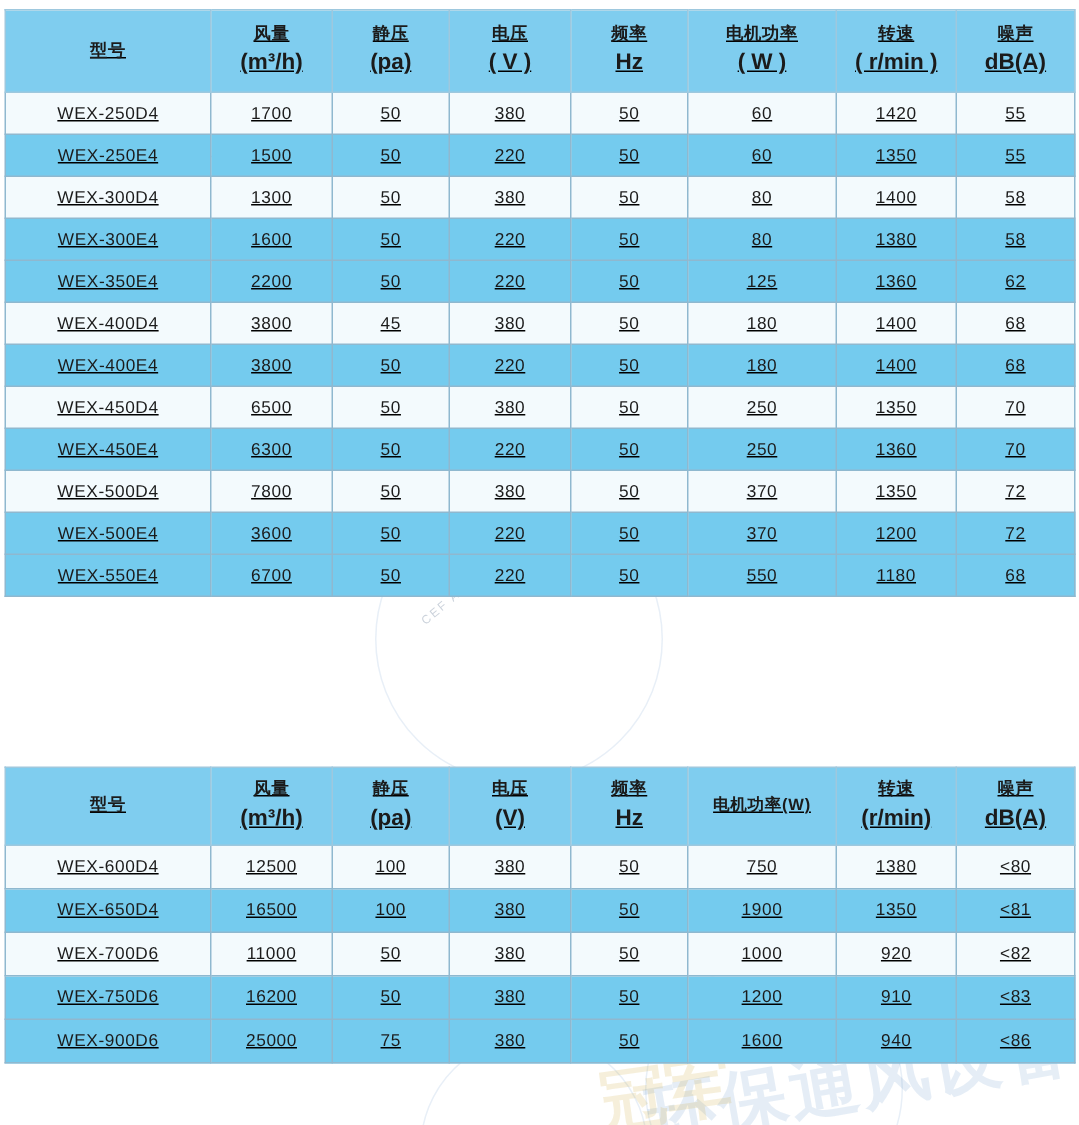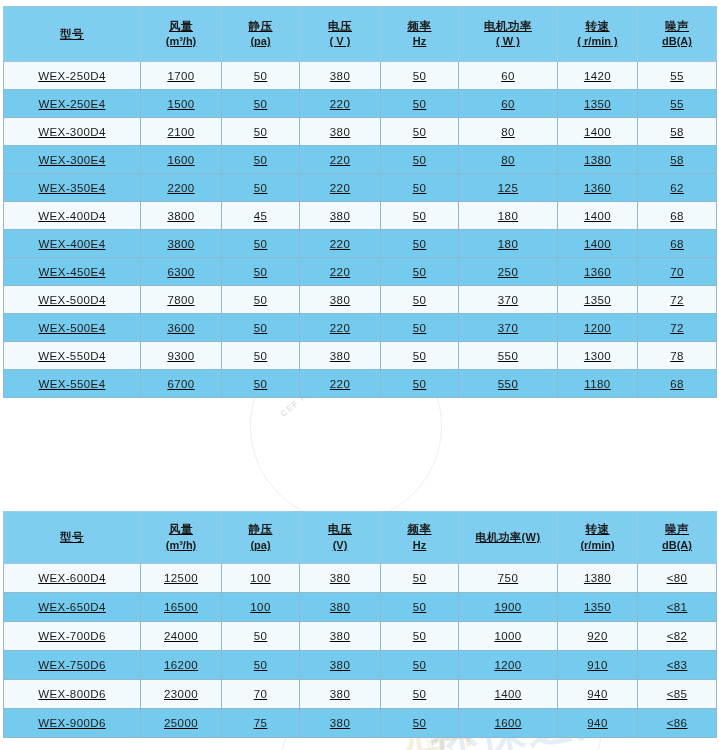--- a/index.html
+++ b/index.html
@@ -88,21 +88,21 @@
     font-size: 11.5px;
     font-weight: 700;
     line-height: 1.45;
     border-color: #9ec8de;
   }
   #table1 thead th { height: 52px; }
   #table2 thead th { height: 49px; }
 
   table.spec thead th .unit {
     display: block;
-    font-size: 11px;
+    font-size: 15px;
     font-weight: 700;
   }
   table.spec thead th .cn {
     display: block;
     font-size: 11.5px;
     font-weight: 700;
     letter-spacing: 0.5px;
   }
   table.spec thead th.inline .cn,
   table.spec thead th.inline .unit {
@@ -216,21 +216,21 @@
           <td>1500</td>
           <td>50</td>
           <td>220</td>
           <td>50</td>
           <td>60</td>
           <td>1350</td>
           <td>55</td>
         </tr>
         <tr class="odd">
           <td class="model">WEX-300D4</td>
-          <td>2100</td>
+          <td>1300</td>
           <td>50</td>
           <td>380</td>
           <td>50</td>
           <td>80</td>
           <td>1400</td>
           <td>58</td>
         </tr>
         <tr class="even">
           <td class="model">WEX-300E4</td>
           <td>1600</td>
@@ -264,20 +264,30 @@
         <tr class="even">
           <td class="model">WEX-400E4</td>
           <td>3800</td>
           <td>50</td>
           <td>220</td>
           <td>50</td>
           <td>180</td>
           <td>1400</td>
           <td>68</td>
         </tr>
+        <tr class="odd">
+          <td class="model">WEX-450D4</td>
+          <td>6500</td>
+          <td>50</td>
+          <td>380</td>
+          <td>50</td>
+          <td>250</td>
+          <td>1350</td>
+          <td>70</td>
+        </tr>
         <tr class="even">
           <td class="model">WEX-450E4</td>
           <td>6300</td>
           <td>50</td>
           <td>220</td>
           <td>50</td>
           <td>250</td>
           <td>1360</td>
           <td>70</td>
         </tr>
@@ -293,30 +303,20 @@
         </tr>
         <tr class="even">
           <td class="model">WEX-500E4</td>
           <td>3600</td>
           <td>50</td>
           <td>220</td>
           <td>50</td>
           <td>370</td>
           <td>1200</td>
           <td>72</td>
-        </tr>
-        <tr class="odd">
-          <td class="model">WEX-550D4</td>
-          <td>9300</td>
-          <td>50</td>
-          <td>380</td>
-          <td>50</td>
-          <td>550</td>
-          <td>1300</td>
-          <td>78</td>
         </tr>
         <tr class="even">
           <td class="model">WEX-550E4</td>
           <td>6700</td>
           <td>50</td>
           <td>220</td>
           <td>50</td>
           <td>550</td>
           <td>1180</td>
           <td>68</td>
@@ -389,48 +389,38 @@
           <td>16500</td>
           <td>100</td>
           <td>380</td>
           <td>50</td>
           <td>1900</td>
           <td>1350</td>
           <td>&lt;81</td>
         </tr>
         <tr class="odd">
           <td class="model">WEX-700D6</td>
-          <td>24000</td>
+          <td>11000</td>
           <td>50</td>
           <td>380</td>
           <td>50</td>
           <td>1000</td>
           <td>920</td>
           <td>&lt;82</td>
         </tr>
         <tr class="even">
           <td class="model">WEX-750D6</td>
           <td>16200</td>
           <td>50</td>
           <td>380</td>
           <td>50</td>
           <td>1200</td>
           <td>910</td>
           <td>&lt;83</td>
         </tr>
-        <tr class="odd">
-          <td class="model">WEX-800D6</td>
-          <td>23000</td>
-          <td>70</td>
-          <td>380</td>
-          <td>50</td>
-          <td>1400</td>
-          <td>940</td>
-          <td>&lt;85</td>
-        </tr>
         <tr class="even">
           <td class="model">WEX-900D6</td>
           <td>25000</td>
           <td>75</td>
           <td>380</td>
           <td>50</td>
           <td>1600</td>
           <td>940</td>
           <td>&lt;86</td>
         </tr>

